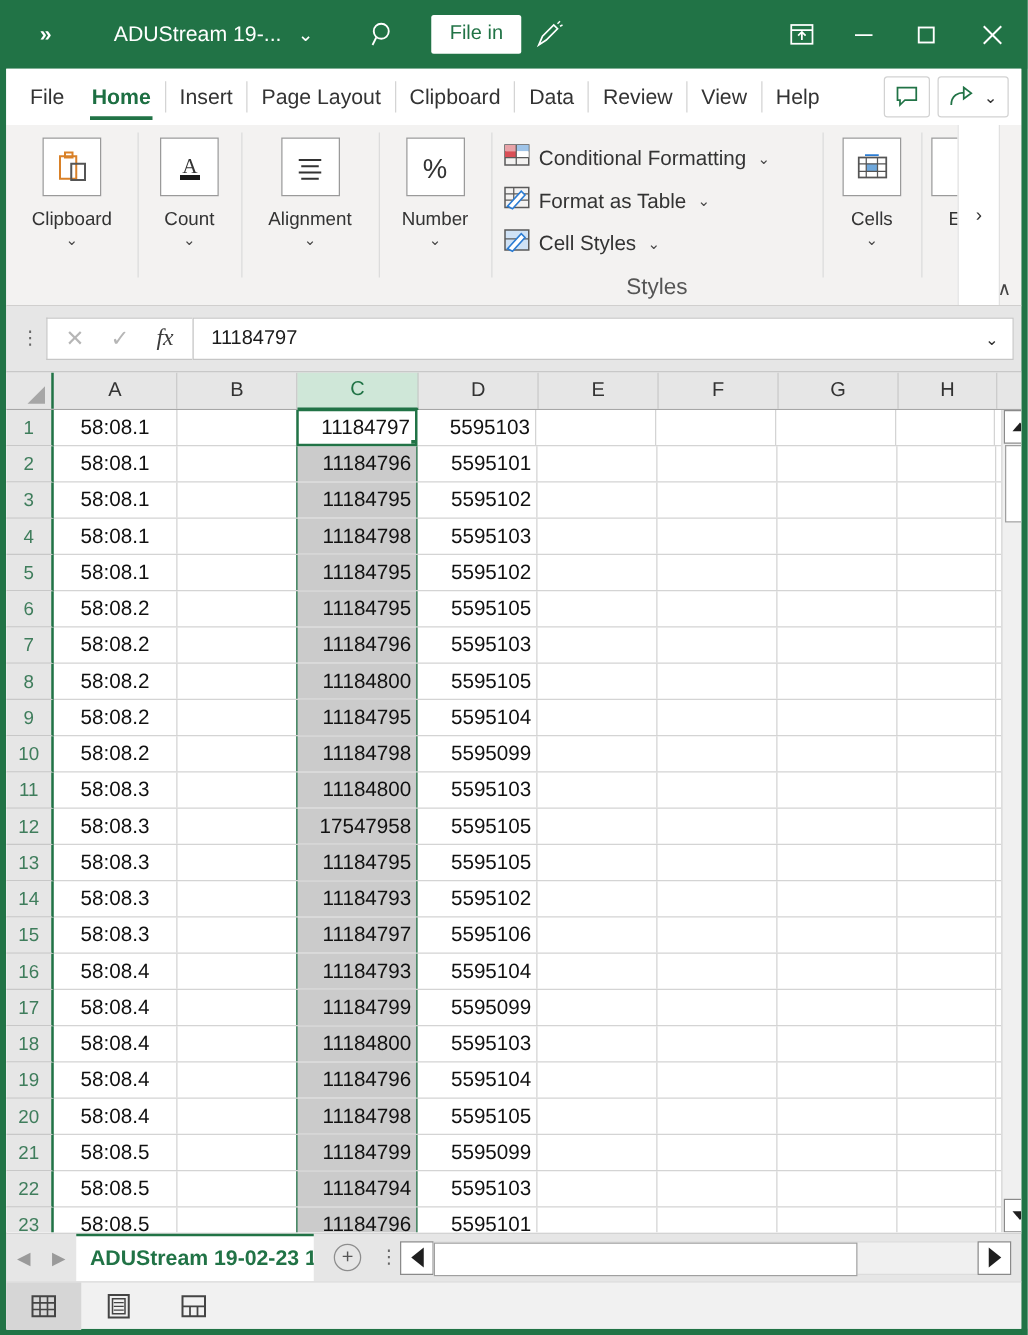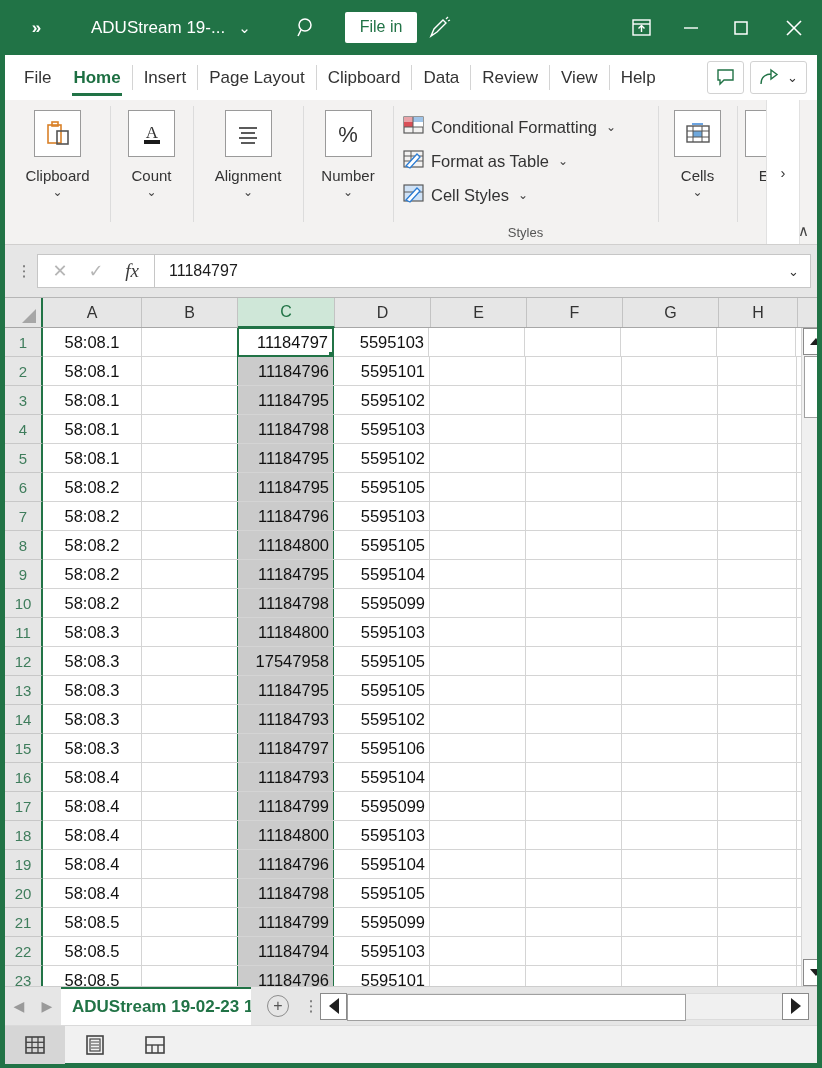--- a/index.html
+++ b/index.html
@@ -142,21 +142,21 @@
 
   .style-row {
     display: flex; align-items: center;
     height: 34px; gap: 7px;
     font-size: 16.5px; color: #333;
     white-space: nowrap;
   }
   .style-row .caret { font-size: 12px; color: #444; margin-left: 2px; }
   .group-footer {
     position: absolute; bottom: 4px; left: 0; right: 0;
-    text-align: center; font-size: 13px; color: #555;
+    text-align: center; font-size: 18px; color: #555;
   }
   .ribbon-collapse {
     position: absolute; right: 8px; bottom: 4px;
     font-size: 15px; color: #444;
   }
   .ribbon-overflow {
     position: absolute; right: 17px; top: 0; bottom: 0;
     width: 34px; background: #ffffff;
     border-left: 1px solid #e1e1e1; border-right: 1px solid #e1e1e1;
     display: flex; align-items: center; justify-content: center;

